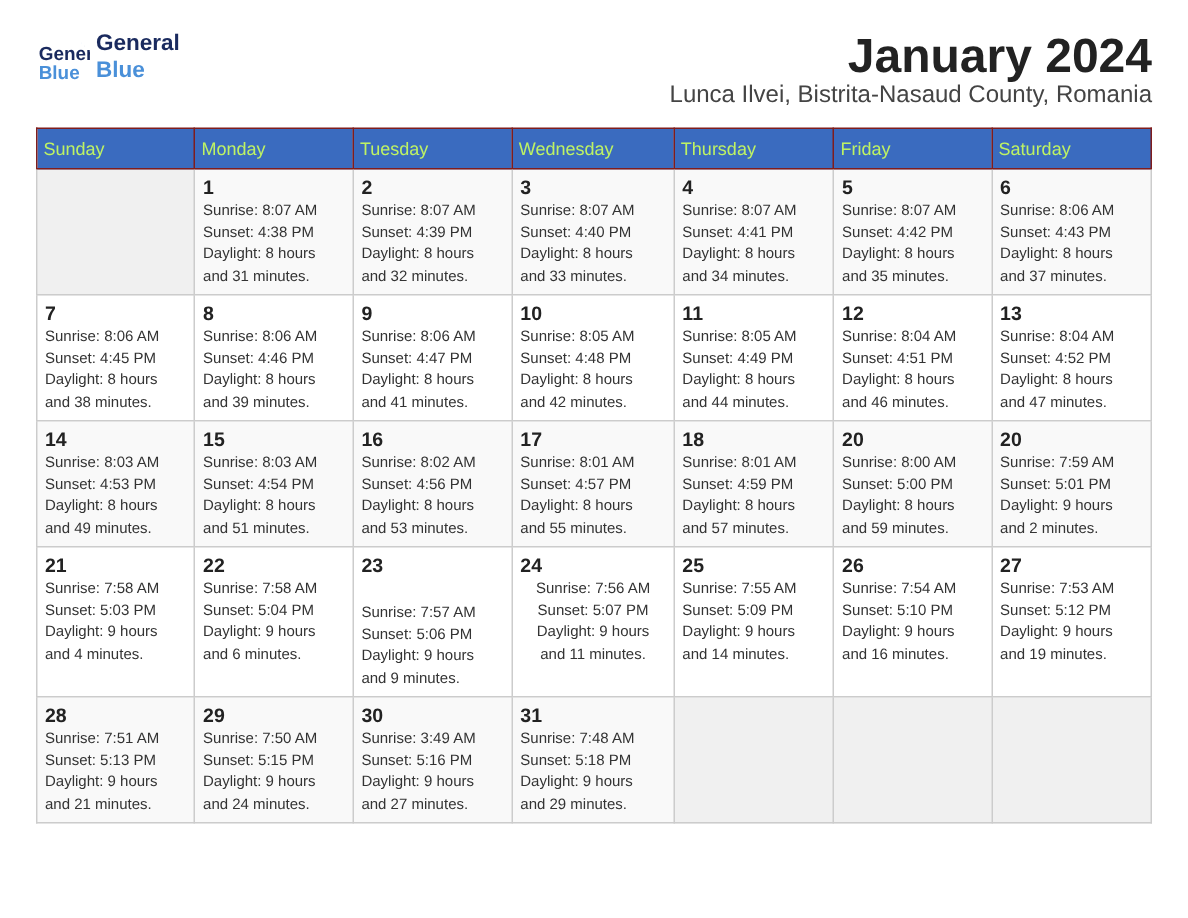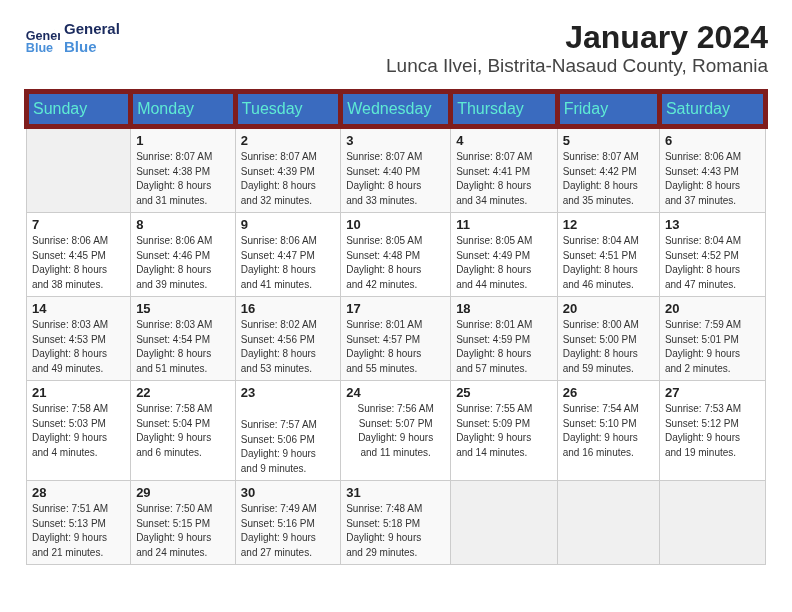--- a/index.html
+++ b/index.html
@@ -32,36 +32,36 @@
     .title-block {
       text-align: right;
     }
     .main-title {
       font-size: 32px;
       font-weight: bold;
       color: #222;
       line-height: 1.1;
     }
     .subtitle {
-      font-size: 19px;
+      font-size: 16px;
       color: #444;
     }
     table {
       width: 100%;
       border-collapse: collapse;
       font-size: 11px;
     }
     thead tr th {
       background-color: #3a6bbf;
-      color: #5eead4;
+      color: #bef264;
       padding: 6px 4px;
       text-align: left;
-      font-size: 16px;
+      font-size: 12px;
       font-weight: normal;
-      border: 5px solid #7f1d1d;
+      border: 1px solid #7f1d1d;
     }
     tbody tr td {
       border: 1px solid #ccc;
       padding: 4px 5px;
       vertical-align: top;
       background: #fff;
       width: 113px;
       min-height: 80px;
     }
     tbody tr:nth-child(odd) td {
@@ -327,21 +327,21 @@
           </td>
           <td>
             <span class="day-num">29</span>
             <div class="day-detail" style="white-space: pre-line;">Sunrise: 7:50 AM
 Sunset: 5:15 PM
 Daylight: 9 hours
 and 24 minutes.</div>
           </td>
           <td>
             <span class="day-num">30</span>
-            <div class="day-detail" style="white-space: pre-line;">Sunrise: 7:49 AM
+            <div class="day-detail" style="white-space: pre-line;">Sunrise: 3:49 AM
 Sunset: 5:16 PM
 Daylight: 9 hours
 and 27 minutes.</div>
           </td>
           <td>
             <span class="day-num">31</span>
             <div class="day-detail" style="white-space: pre-line;">Sunrise: 7:48 AM
 Sunset: 5:18 PM
 Daylight: 9 hours
 and 29 minutes.</div>

